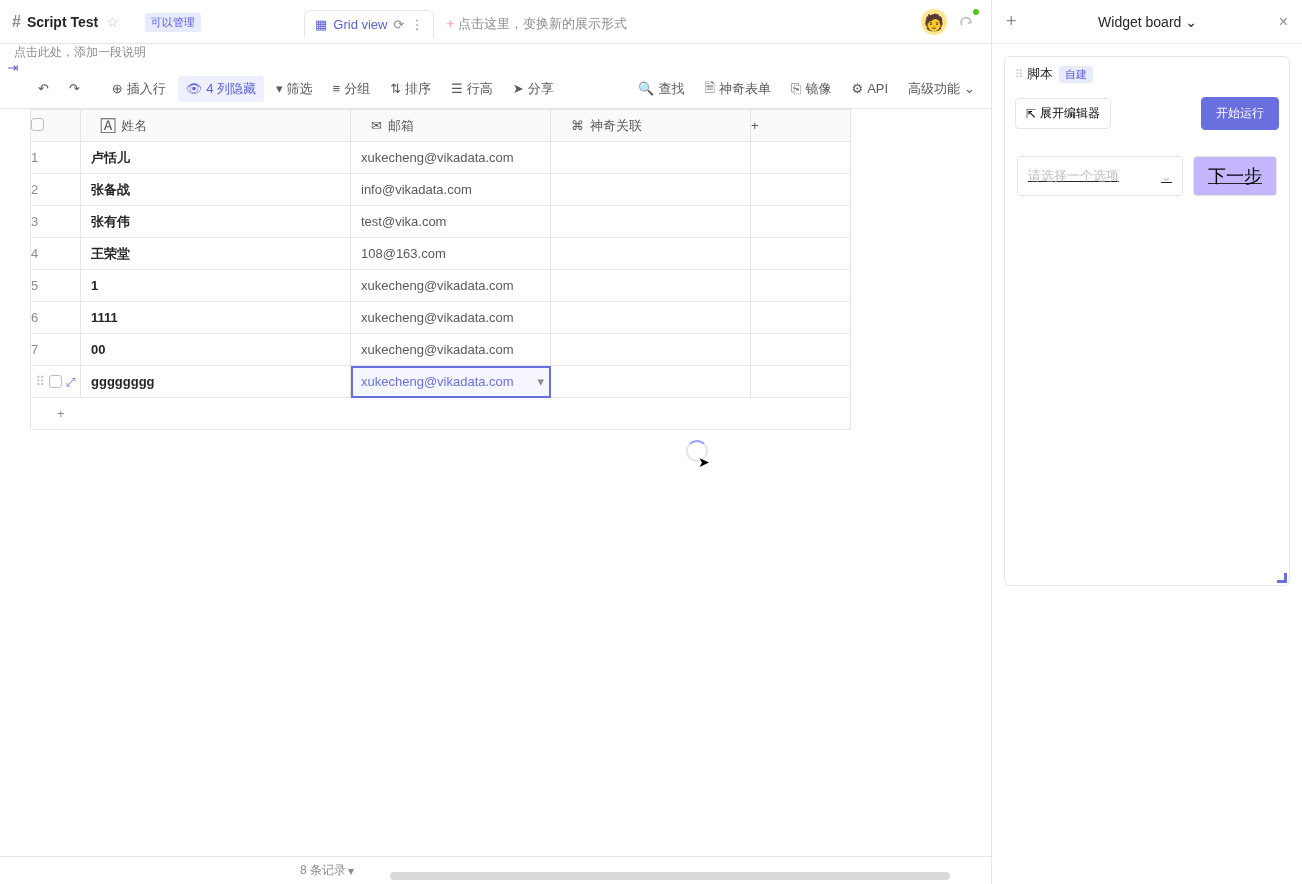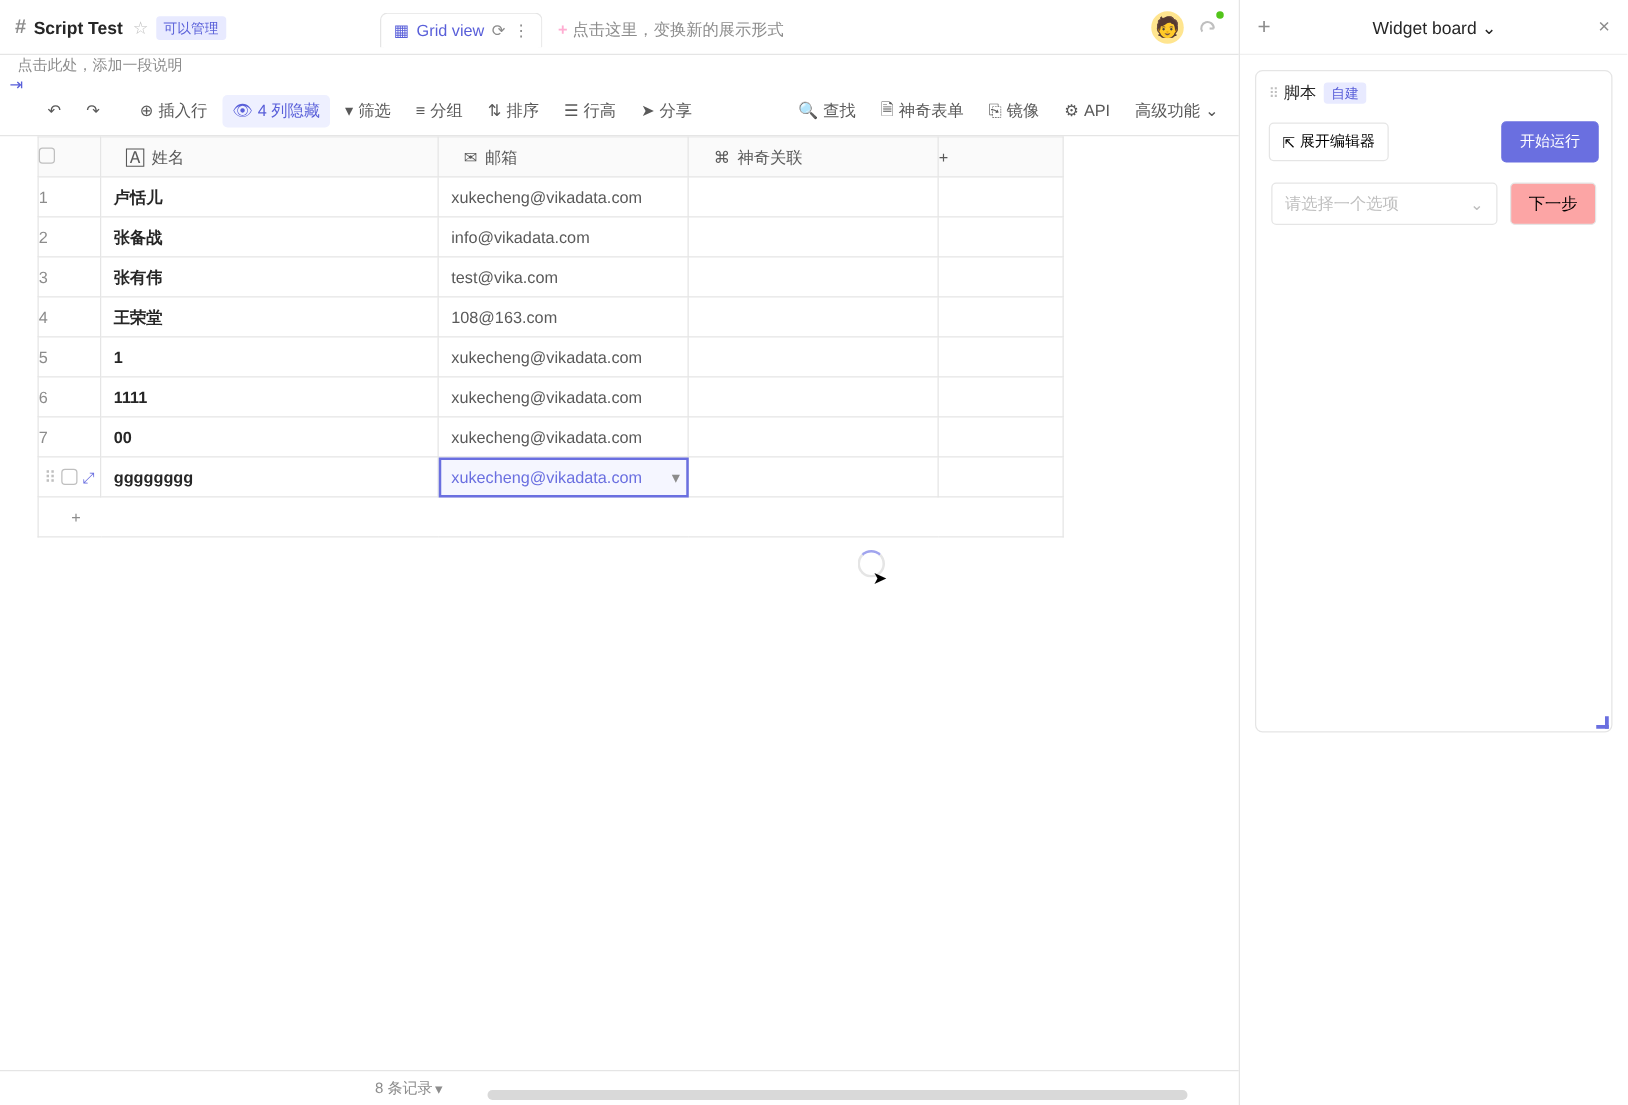--- a/index.html
+++ b/index.html
@@ -8,21 +8,21 @@
 .app { display: flex; width: 100%; height: 100%; }
 
 .left-panel { flex: 1; display: flex; flex-direction: column; border-right: 1px solid #e5e5e5; position: relative; }
 .right-panel { width: 310px; display: flex; flex-direction: column; background: #fff; }
 
 
 .header { height: 44px; display: flex; align-items: center; padding: 0 12px; gap: 6px; }
 .hash-icon { color: #8c8c8c; font-weight: bold; font-size: 16px; }
 .doc-title { font-weight: 700; font-size: 14px; }
 .star { color: #bfbfbf; font-size: 14px; margin-left: 2px; }
-.tag-badge { background: #e8eaff; color: #595fd9; font-size: 11px; padding: 2px 6px; border-radius: 3px; margin-left: 0; }
+.tag-badge { background: #e8eaff; color: #595fd9; font-size: 11px; padding: 2px 6px; border-radius: 3px; margin-left: 20px; }
 .header-spacer { flex: 1; }
 .avatar { width: 26px; height: 26px; border-radius: 50%; background: #ffe58f; display:flex; align-items:center; justify-content:center; font-size:16px; }
 .sync-icon { width: 26px; height: 26px; display:flex; align-items:center; justify-content:center; position:relative; }
 .sync-icon svg { width:20px; height:20px; }
 
 .subtitle { padding: 0 14px 8px 14px; color: #8c8c8c; font-size: 12px; }
 
 
 .viewtabs { display:flex; align-items:center; border-bottom: 1px solid #e5e5e5; height: 40px; padding-left: 304px; position: absolute; top: 4px; left:0; right:0; pointer-events:none;}
 .viewtab { display:flex; align-items:center; gap:6px; background:#fff; border:1px solid #e5e5e5; border-bottom:none; border-radius:6px 6px 0 0; padding: 6px 10px; font-size:13px; color:#595fd9; pointer-events:auto;}
@@ -74,23 +74,23 @@
 .rp-close { font-size:16px; color:#8c8c8c; }
 
 .widget-card { margin:12px; border:1px solid #e5e5e5; border-radius:6px; display:flex; flex-direction:column; height: 530px; }
 .wc-head { display:flex; align-items:center; padding:8px 10px; gap:6px; font-size:13px; }
 .wc-drag { color:#bfbfbf; font-size:11px; letter-spacing:-2px; }
 .wc-badge { background:#e8eaff; color:#595fd9; padding:1px 6px; border-radius:3px; font-size:11px; }
 .wc-actions { display:flex; align-items:center; padding: 6px 10px 12px 10px; gap:8px; }
 .wc-btn { border:1px solid #e5e5e5; background:#fff; border-radius:4px; padding:6px 10px; font-size:12px; display:flex; align-items:center; gap:4px; cursor:pointer; }
 .wc-btn.primary { background:#6a6fe0; color:#fff; border-color:#6a6fe0; margin-left:auto; padding:7px 14px; }
 .wc-body { padding: 6px 12px; font-size:13px; line-height:1.7; color:#262626; }
-.wc-select-row { display:flex; gap:10px; margin-top:4px; padding: 0 12px;}
+.wc-select-row { display:flex; gap:10px; margin-top:14px; padding: 0 12px; text-decoration: underline;}
 .wc-select { flex:1; border:1px solid #e5e5e5; border-radius:4px; padding:7px 10px; color:#bfbfbf; display:flex; align-items:center; justify-content:space-between; font-size:13px;}
-.wc-next { border:1px solid #e5e5e5; background:#fca5a5; border-radius:4px; padding:7px 14px; font-size:13px; }
+.wc-next { border:1px solid #e5e5e5; background:#c4b5fd; border-radius:4px; padding:7px 14px; font-size:18px; }
 .wc-flex { flex:1; }
 .wc-console { border-top:1px solid #e5e5e5; padding:8px 12px; display:flex; align-items:center; font-size:13px; color:#8c8c8c; }
 .wc-console-spacer { flex:1; }
 .wc-corner { align-self:flex-end; width:10px; height:10px; border-right:3px solid #6a6fe0; border-bottom:3px solid #6a6fe0; margin: -2px 2px 2px 0;}
 
 .cursor { position:absolute; left:698px; top:454px; font-size:14px; color:#000; pointer-events:none;}
 .spinner { position:absolute; left:686px; top:440px; width:22px; height:22px; border:2px solid #e5e5e5; border-top-color:#a0a4ee; border-radius:50%; }
 
 svg { display:block; }
 </style>

